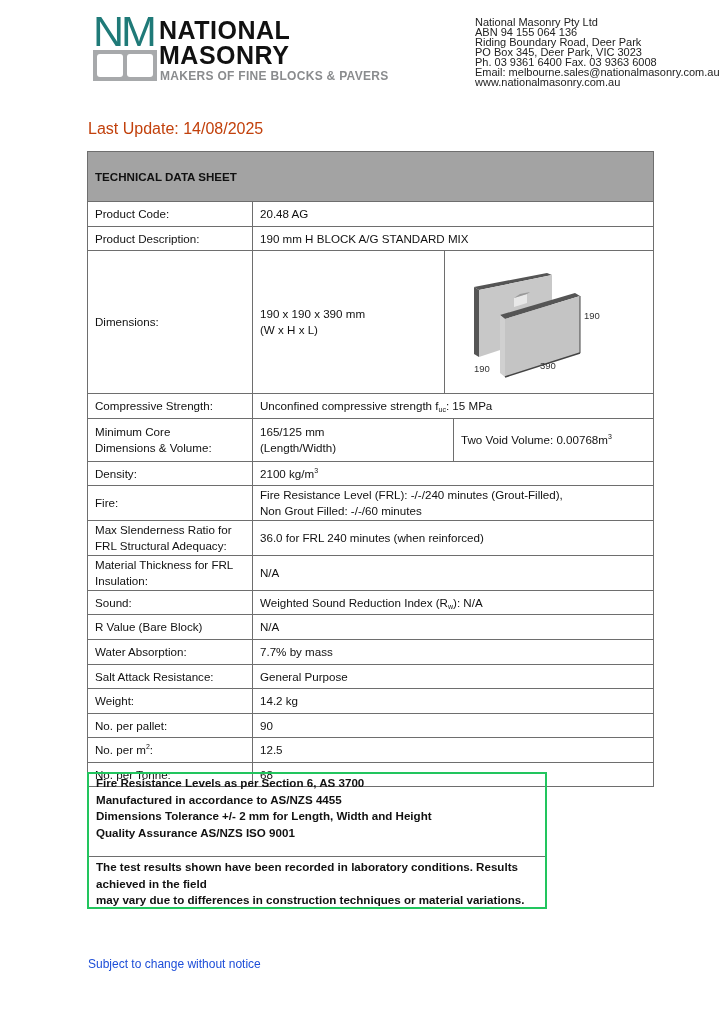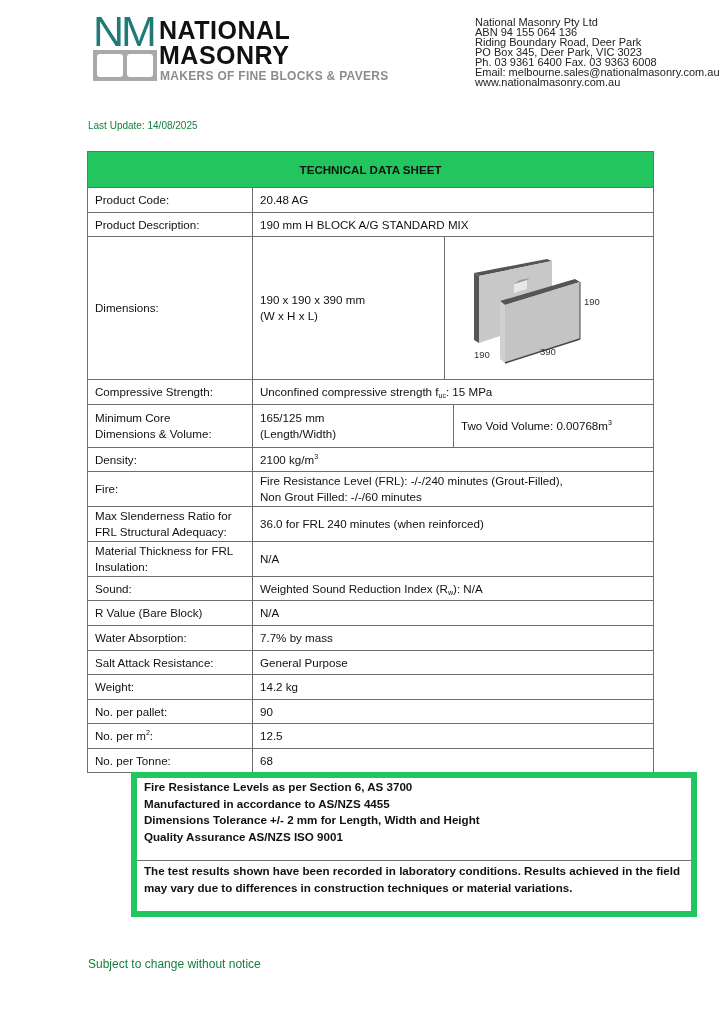--- a/index.html
+++ b/index.html
@@ -38,57 +38,57 @@
       position: absolute; left: 67px; top: 54px; font-size: 12px; font-weight: bold;
       color: #8a8c8e; letter-spacing: 0.3px; white-space: nowrap;
     }
 
     .company {
       position: absolute; left: 455px; top: 17px;
       font-size: 11px; line-height: 10px; color: #222; margin-left: 20px;
     }
     .company div { white-space: nowrap; }
     .last-update {
-      position: absolute; left: 88px; top: 120px; font-size: 10px; color: #15803d;
+      position: absolute; left: 88px; top: 120px; font-size: 16px; color: #c2410c;
     }
 
     
     table.tds {
       position: absolute; left: 87px; top: 151px; width: 566px;
       border-collapse: collapse; font-size: 11.6px; color: #111;
       table-layout: fixed;
     }
     table.tds td {
       border: 1px solid #6e6e6e; padding: 1px 7px; vertical-align: middle;
       line-height: 16px;
     }
     table.tds td.label { width: 165px; }
     table.tds tr.head td {
-      background: #22c55e; font-weight: bold; height: 36px; text-align: center;
+      background: #a3a3a3; font-weight: bold; height: 50px;
     }
     sub, sup { font-size: 7px; line-height: 0; }
     sub { vertical-align: -2px; }
     sup { vertical-align: 5px; }
 
     .block-cell { padding: 0 !important; }
     .block-svg { display: block; margin: 0 auto; }
 
     
     .notes {
-      position: absolute; left: 87px; top: 772px; width: 566px;
-      border: 6px solid #22c55e; font-size: 11.6px; font-weight: bold; color: #111; margin-left: 44px;
+      position: absolute; left: 87px; top: 772px; width: 460px;
+      border: 2px solid #22c55e; font-size: 11.6px; font-weight: bold; color: #111;
     }
     .notes .sec { padding: 1px 7px; line-height: 16.5px; }
     .notes .sec + .sec { border-top: 1px solid #6e6e6e; }
     .notes .sec1 { height: 82px; }
     .notes .sec2 { height: 51px; padding-top: 2px; }
     .notes .sec3 { height: 34px; padding-top: 1px; }
 
     .footer-note {
-      position: absolute; left: 88px; top: 957px; font-size: 12px; color: #15803d;
+      position: absolute; left: 88px; top: 957px; font-size: 12px; color: #1d4ed8;
     }
   </style>
 </head>
 <body>
 
 <div class="logo">
   <div class="logo-mark">
     <div class="logo-nm">NM</div>
     <div class="logo-block">
       <div class="void"></div>

